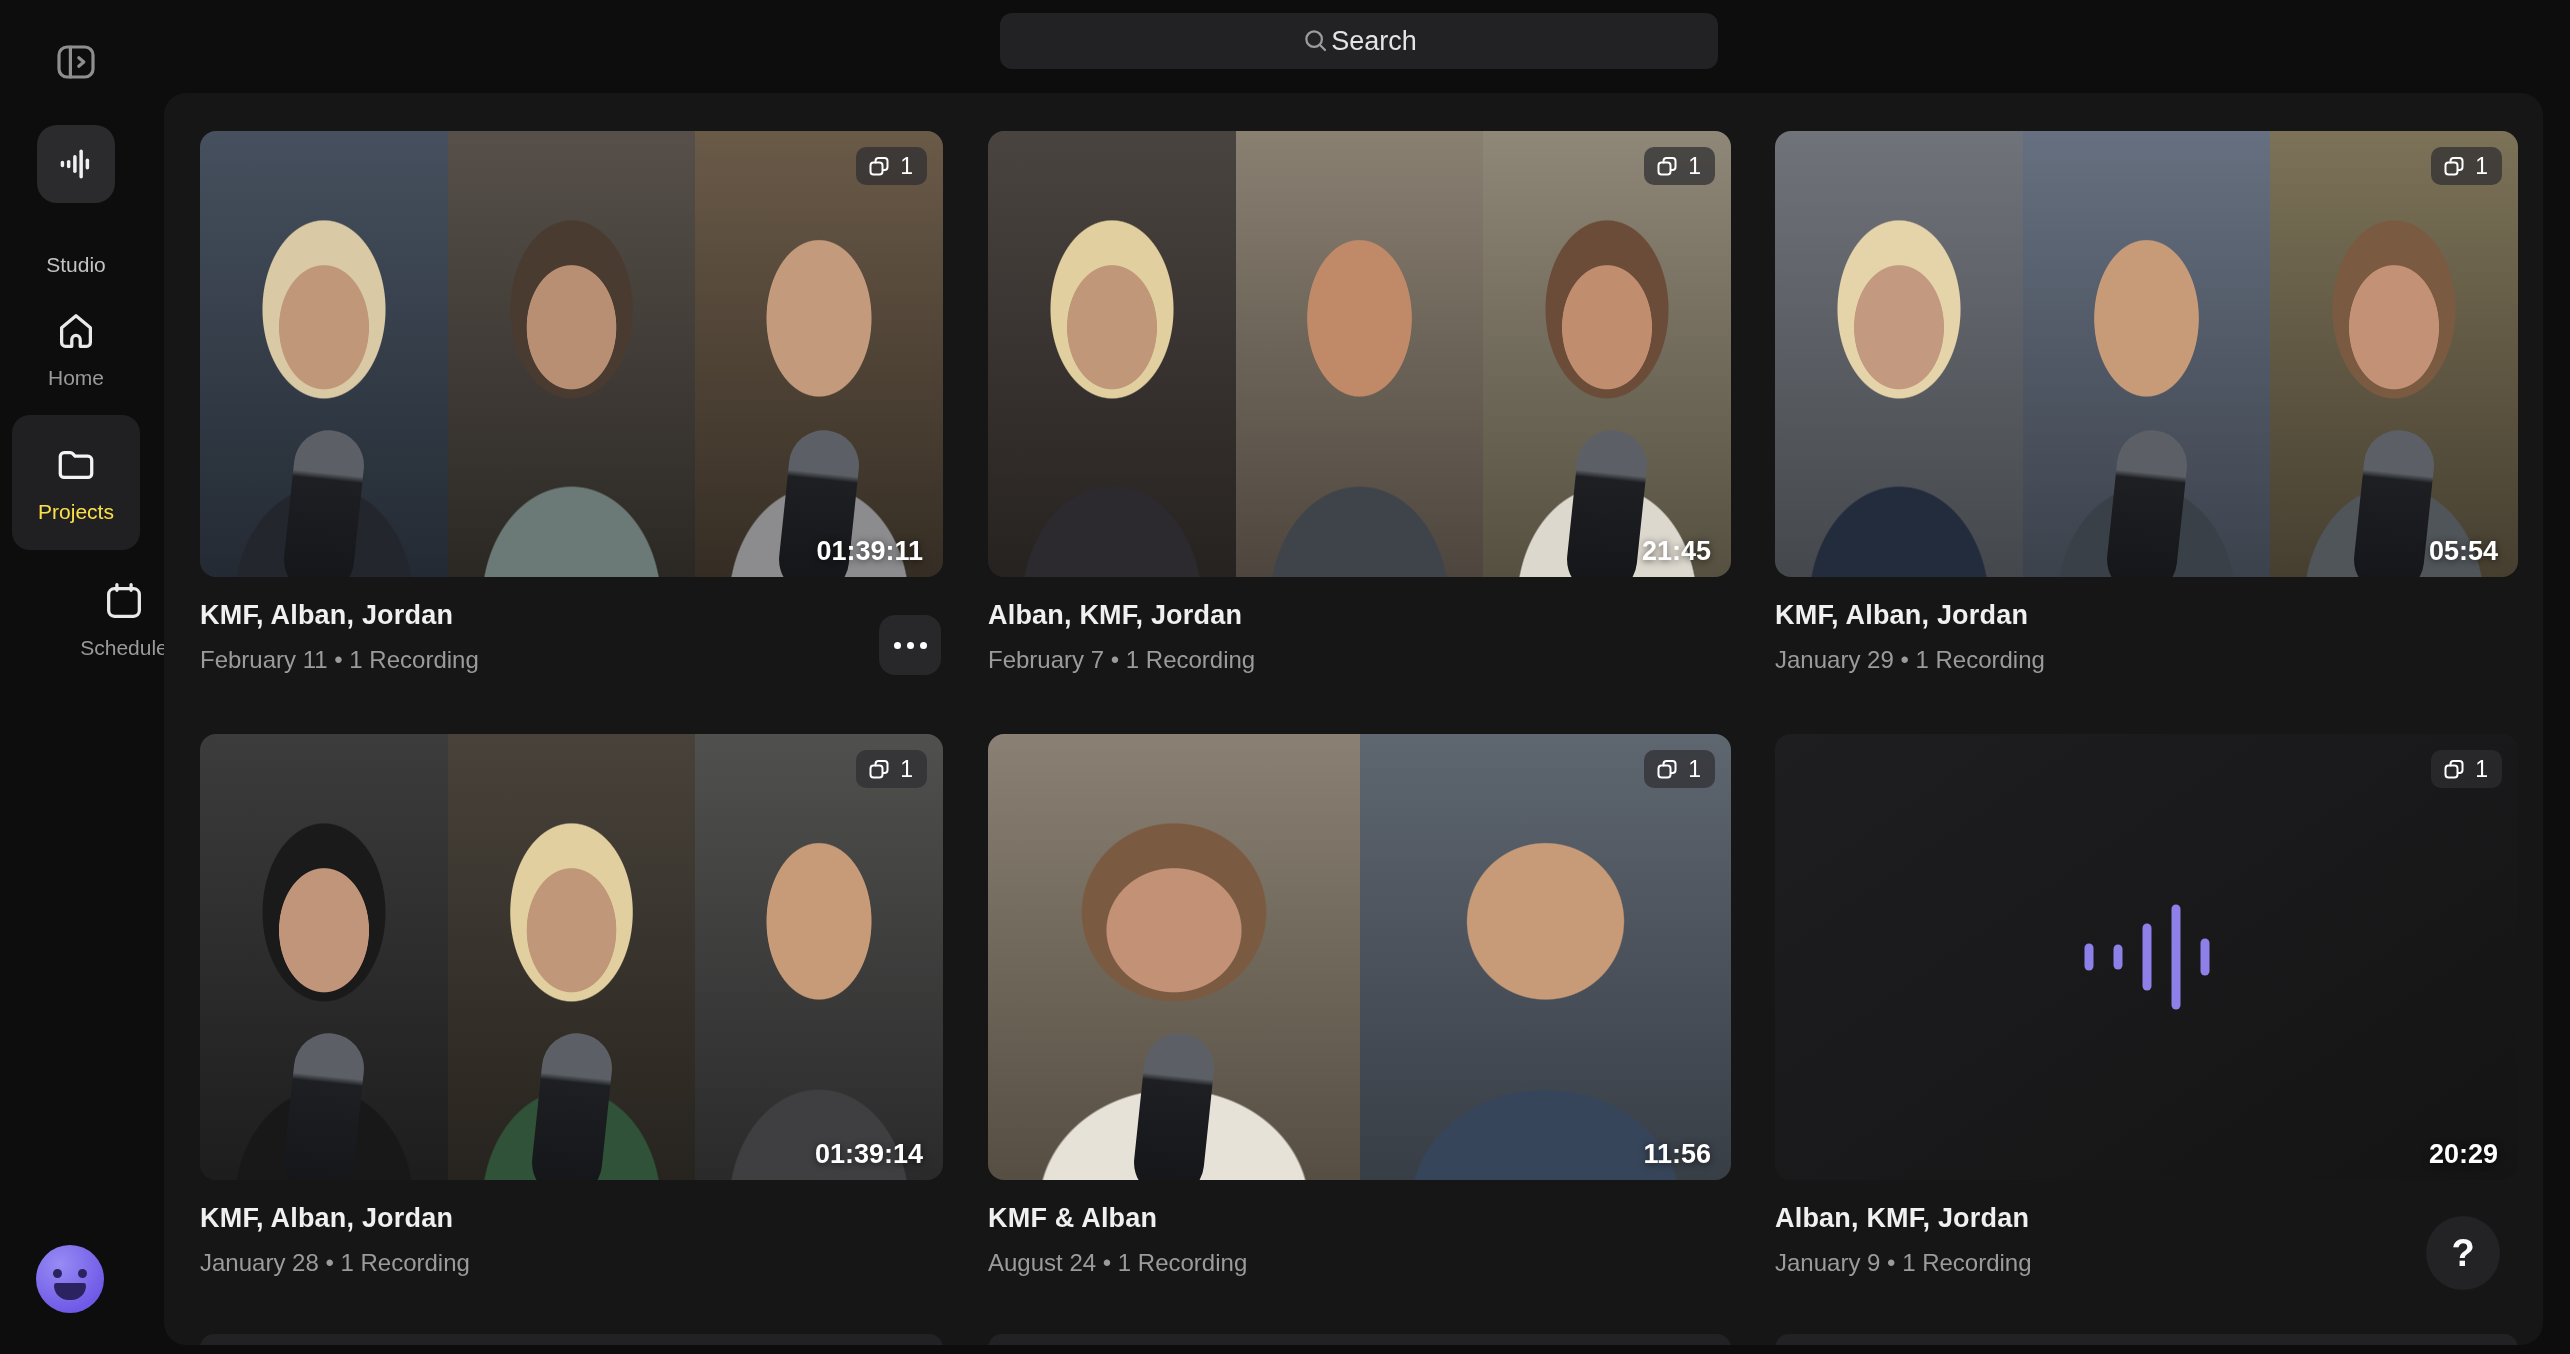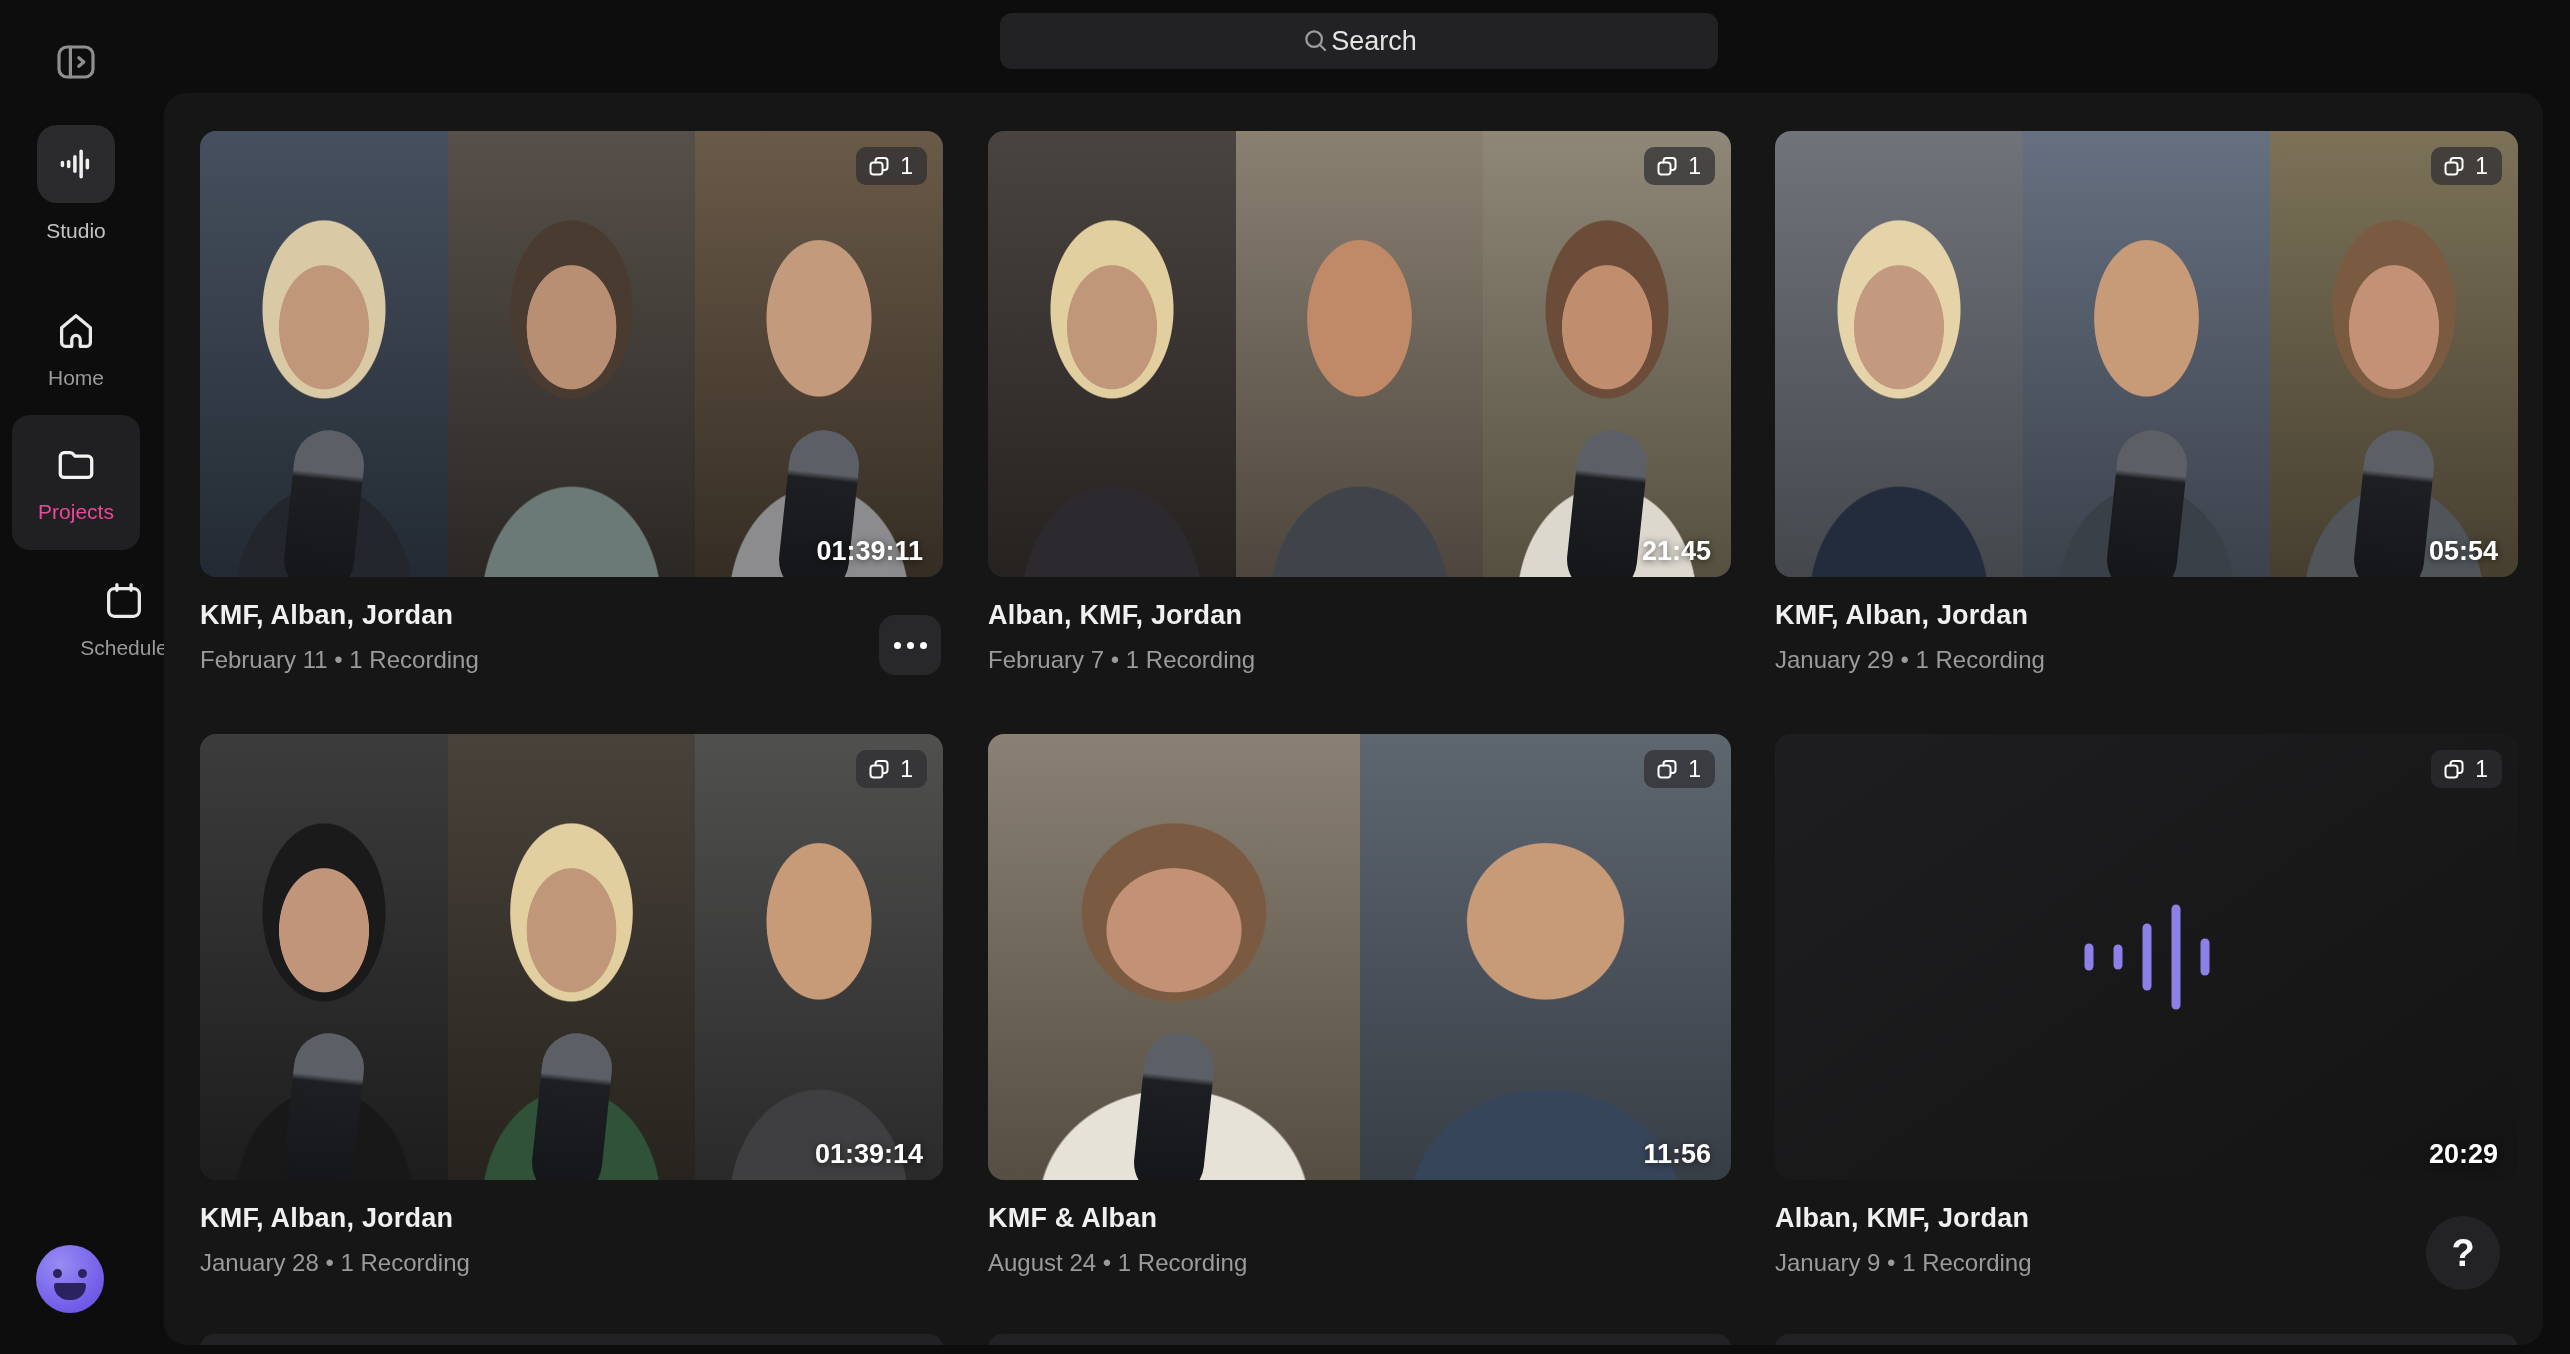--- a/index.html
+++ b/index.html
@@ -6,29 +6,29 @@
   body{
     width:2570px;height:1354px;position:relative;
     background:#0d0d0e;color:#fff;
     font-family:"Liberation Sans", sans-serif;
     -webkit-font-smoothing:antialiased;
   }
   
   .rail{position:absolute;left:0;top:0;width:152px;height:100%;}
   .rail .abs{position:absolute;left:0;width:152px;display:flex;flex-direction:column;align-items:center;}
   .toggle-btn{top:36px;height:52px;justify-content:center;cursor:pointer;}
-  .studio-group{top:125px;}
+  .studio-group{top:125px;gap:34px;}
   .studio-tile{width:78px;height:78px;border-radius:20px;background:#2b2b2d;display:flex;align-items:center;justify-content:center;cursor:pointer;}
   .studio-label{margin-top:16px;font-size:21px;color:#c3c3c3;}
   .nav-item{cursor:pointer;gap:12px;}
   .nav-home{top:308px;}
   .nav-schedule{top:578px;padding-left:48px;}
   .nav-label{font-size:21px;color:#9a9a9a;}
   .nav-selected{top:415px;left:12px !important;width:128px !important;height:135px;border-radius:18px;background:#202023;justify-content:center;}
-  .nav-selected .nav-label{color:#ec4899;}
+  .nav-selected .nav-label{color:#fde047;}
   .avatar{position:absolute;left:36px;top:1245px;width:68px;height:68px;border-radius:50%;
     background:radial-gradient(circle at 35% 28%, #978bf4, #6e59e6 75%);cursor:pointer;}
   .avatar .eye{position:absolute;top:24px;width:9px;height:9px;border-radius:50%;background:#2a2360;}
   .avatar .eye.l{left:17px}.avatar .eye.r{right:17px}
   .avatar .mouth{position:absolute;left:50%;transform:translateX(-50%);top:38px;width:32px;height:17px;background:#2a2360;border-radius:3px 3px 18px 18px;}
   
   .search{position:absolute;left:1000px;top:13px;width:718px;height:56px;z-index:6;
     background:#222225;border-radius:12px;display:flex;align-items:center;justify-content:center;cursor:text;}
   .search-text{font-size:27px;color:#e4e4e4;}
   

